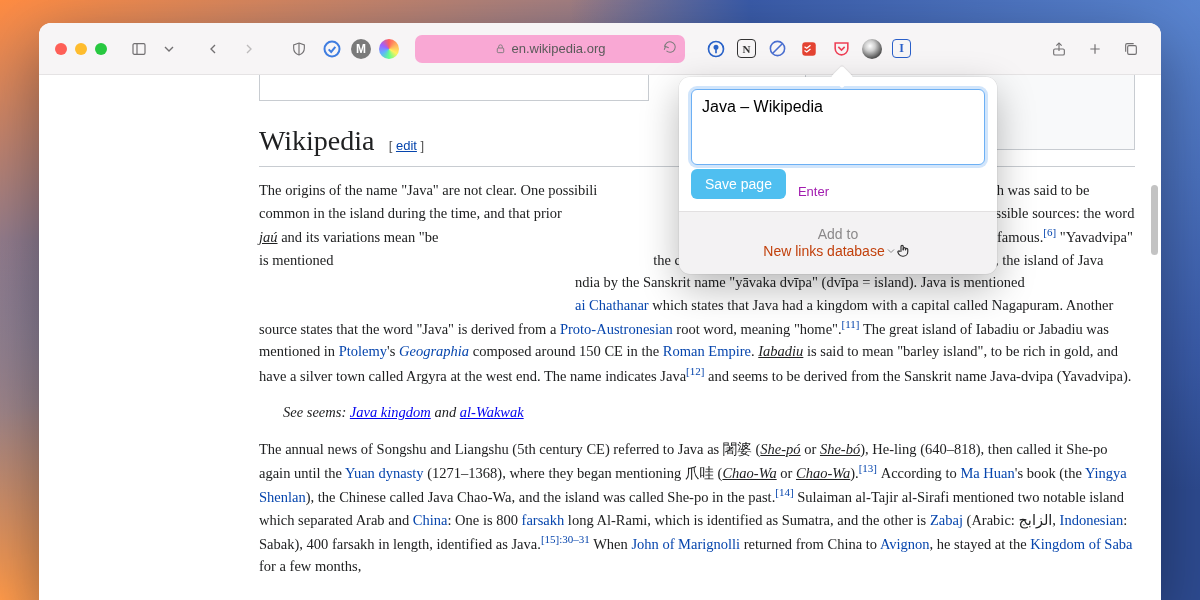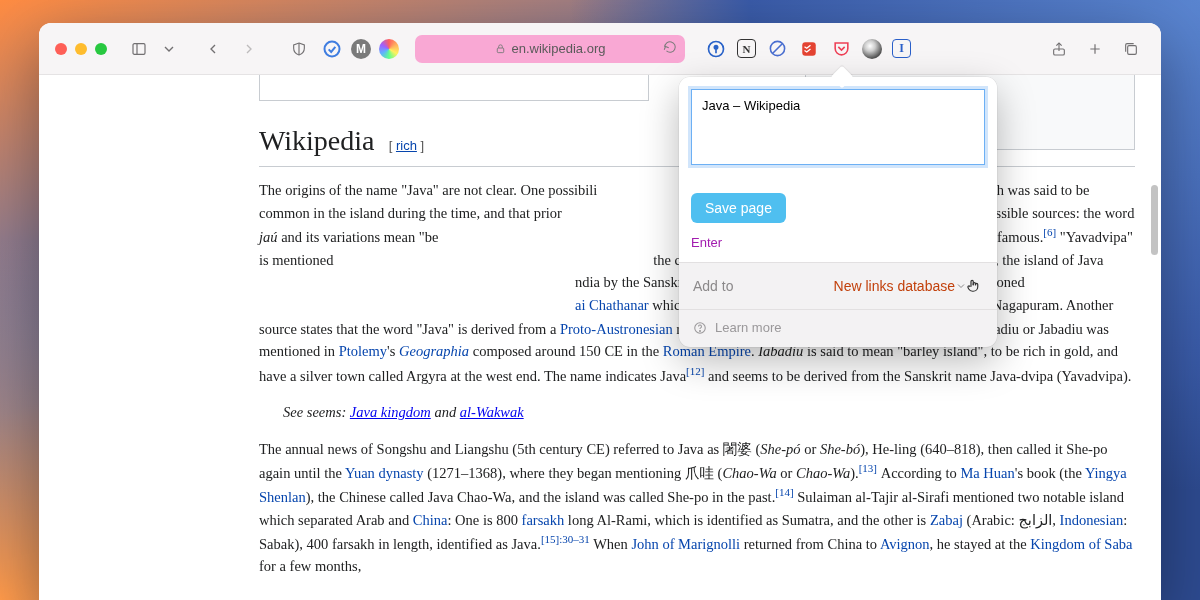--- a/index.html
+++ b/index.html
@@ -112,21 +112,21 @@
     font-weight: 400;
     border-bottom: 1px solid #c8ccd1;
     margin: 44px 0 12px 0;
     padding-bottom: 4px;
   }
   .editlink { font-size: 13px; font-family: -apple-system, sans-serif; color: #555; }
   .editlink a { color: #0645ad; }
   .para { margin: 8px 0; }
   .para a, .infobox-slice a { color: #0645ad; text-decoration: none; }
   .ref { color: #0645ad; font-size: 11px; vertical-align: super; }
-  .italic { font-style: italic; }
+  .italic { font-style: italic; text-decoration: underline; }
   .seealso { font-style: italic; padding-left: 24px; margin: 14px 0; }
   .scrollbar {
     position: absolute;
     right: 3px; top: 110px;
     width: 7px; height: 70px;
     background: #c3c3c3;
     border-radius: 4px;
   }
 
   
@@ -149,46 +149,47 @@
     transform: rotate(45deg);
     border-radius: 2px;
     box-shadow: -1px -1px 1px rgba(0,0,0,0.06);
   }
   .pop-top { background: #fff; border-radius: 11px 11px 0 0; padding: 12px; }
   .pop-ta {
     width: 100%;
     height: 76px;
     border: 1px solid #6db0f4;
     box-shadow: 0 0 0 3px rgba(70,150,240,0.25);
-    border-radius: 0;
+    border-radius: 6px;
     padding: 8px 10px;
-    font-size: 13px;
+    font-size: 16px;
     resize: none;
     font-family: -apple-system, sans-serif;
     outline: none;
   }
-  .pop-row { display: flex; align-items: flex-start; gap: 12px; margin-top: 24px; flex-direction: column; }
+  .pop-row { display: flex; align-items: flex-end; gap: 12px; margin-top: 0; }
   .save-btn {
     background: #4fbff0;
     color: #fff;
     border: none;
     padding: 7px 14px;
     border-radius: 6px;
     font-size: 14px;
     font-weight: 500;
     cursor: pointer;
   }
   .enter-hint { color: #a21caf; font-size: 13px; }
   .pop-mid {
     padding: 14px 14px;
     display: flex;
     justify-content: space-between;
     align-items: center;
     border-top: 1px solid #e2e0e1;
     font-size: 14px;
+    flex-direction: column;
   }
   .addto-label { color: #8b898a; }
   .dest { color: #c2410c; display: flex; align-items: center; }
   .pop-bot {
     padding: 10px 14px 12px;
     border-top: 1px solid #e2e0e1;
     display: flex; align-items: center; gap: 8px;
     color: #9a989a; font-size: 13px;
   }
   .cursor-hand {
@@ -326,21 +327,21 @@
       <div class="tocbar"></div>
 
       <div class="infobox-slice">
         <span>…ed </span><a href="#">rendering support</a><span> to </span><br>
         <a href="#">Sundanese script</a><span> in this </span><br>
         <span>…ctly.</span>
       </div>
 
       <h2 class="heading">
         <span>Wikipedia</span>
-        <span class="editlink">&nbsp;&nbsp;[ <a href="#">rich</a> ]</span>
+        <span class="editlink">&nbsp;&nbsp;[ <a href="#">edit</a> ]</span>
       </h2>
 
       <p class="para">
         <span>The origins of the name "Java" are not clear. One possibili</span><span style="display:inline-block;width:320px"></span><span>ut plant, which was said to be common in the island during the time, and that prior </span><span style="display:inline-block;width:320px"></span><span> There are other possible sources: the word </span><span class="italic">jaú</span><span> and its variations mean "be</span><span style="display:inline-block;width:316px"></span><span>'s barley, a plant for which the island was famous.</span><a class="ref" href="#">[6]</a><span> "Yavadvipa" is mentioned</span><span style="display:inline-block;width:316px"></span><span> the chief of </span><a href="#">Rama</a><span>'s army, dispatched his men to Yavadvipa, the island of Java</span><span style="display:inline-block;width:316px"></span><span>ndia by the Sanskrit name "yāvaka dvīpa" (dvīpa = island). Java is mentioned</span><span style="display:inline-block;width:316px"></span><a href="#">ai Chathanar</a><span> which states that Java had a kingdom with a capital called Nagapuram.</span><span> Another source states that the word "Java" is derived from a </span><a href="#">Proto-Austronesian</a><span> root word, meaning "home".</span><a class="ref" href="#">[11]</a><span> The great island of Iabadiu or Jabadiu was mentioned in </span><a href="#">Ptolemy</a><span>'s </span><a href="#" class="italic">Geographia</a><span> composed around 150 CE in the </span><a href="#">Roman Empire</a><span>. </span><span class="italic">Iabadiu</span><span> is said to mean "barley island", to be rich in gold, and have a silver town called Argyra at the west end. The name indicates Java</span><a class="ref" href="#">[12]</a><span> and seems to be derived from the Sanskrit name Java-dvipa (Yavadvipa).</span>
       </p>
 
       <div class="seealso">
         <span>See seems: </span><a href="#">Java kingdom</a><span> and </span><a href="#">al-Wakwak</a>
       </div>
 
@@ -367,23 +368,15 @@
         <svg width="12" height="12" viewBox="0 0 24 24" fill="none" stroke="#888" stroke-width="2">
             <polyline points="6 9 12 15 18 9"></polyline>
           </svg>
         <svg class="cursor-hand" style="position:static;margin-left:-2px" viewBox="0 0 24 24" fill="none" stroke="#333" stroke-width="1.6">
             <path d="M8 13V6a1.5 1.5 0 0 1 3 0v5"></path>
             <path d="M11 11V9a1.5 1.5 0 0 1 3 0v2"></path>
             <path d="M14 11v-1a1.5 1.5 0 0 1 3 0v3a6 6 0 0 1-6 6h-1a6 6 0 0 1-5-3l-1-2a1.5 1.5 0 0 1 2-2l1 1"></path>
           </svg>
       </span>
     </div>
-    <div class="pop-bot">
-      <svg width="14" height="14" viewBox="0 0 24 24" fill="none" stroke="currentColor" stroke-width="1.8">
-          <circle cx="12" cy="12" r="9"></circle>
-          <path d="M9.5 9.5a2.5 2.5 0 1 1 3.5 2.3c-.8.4-1 1-1 1.7"></path>
-          <circle cx="12" cy="17" r="0.8" fill="currentColor"></circle>
-        </svg>
-      <span>Learn more</span>
-    </div>
   </div>
 
 </div>
 
 </body></html>

